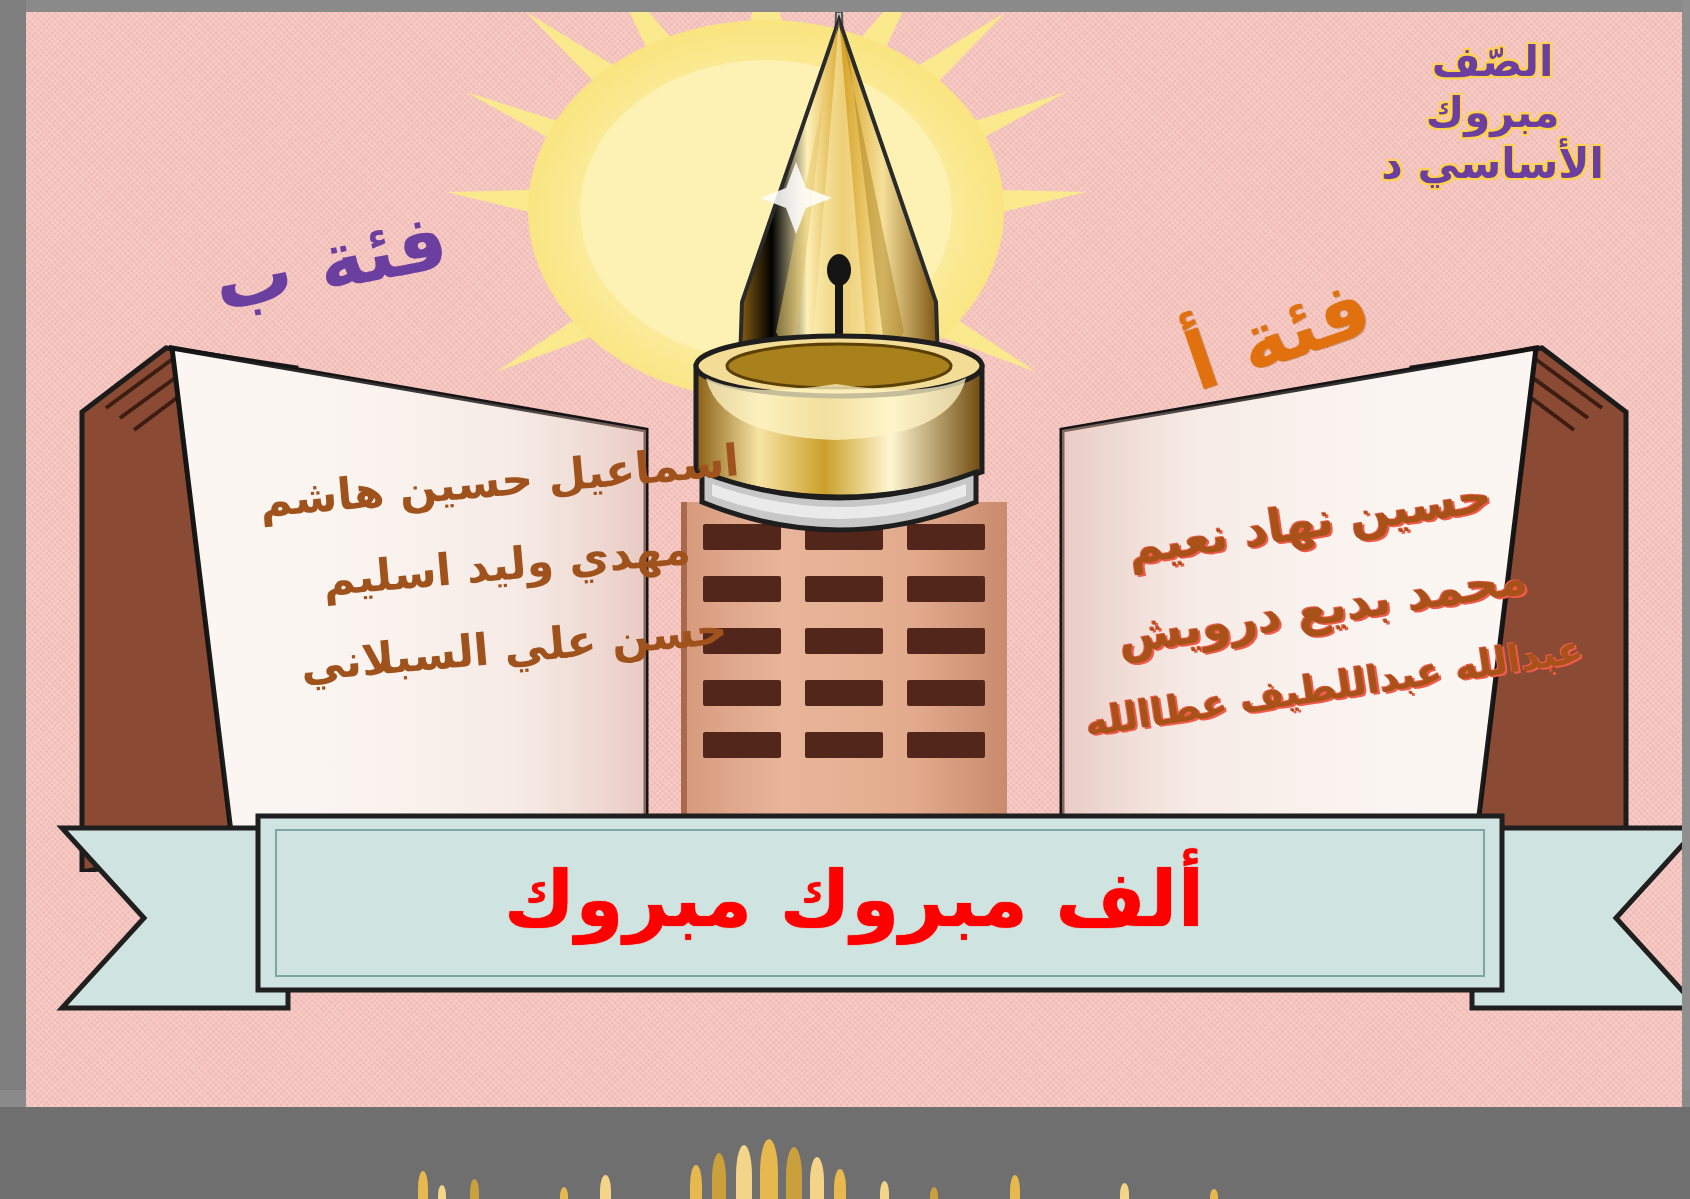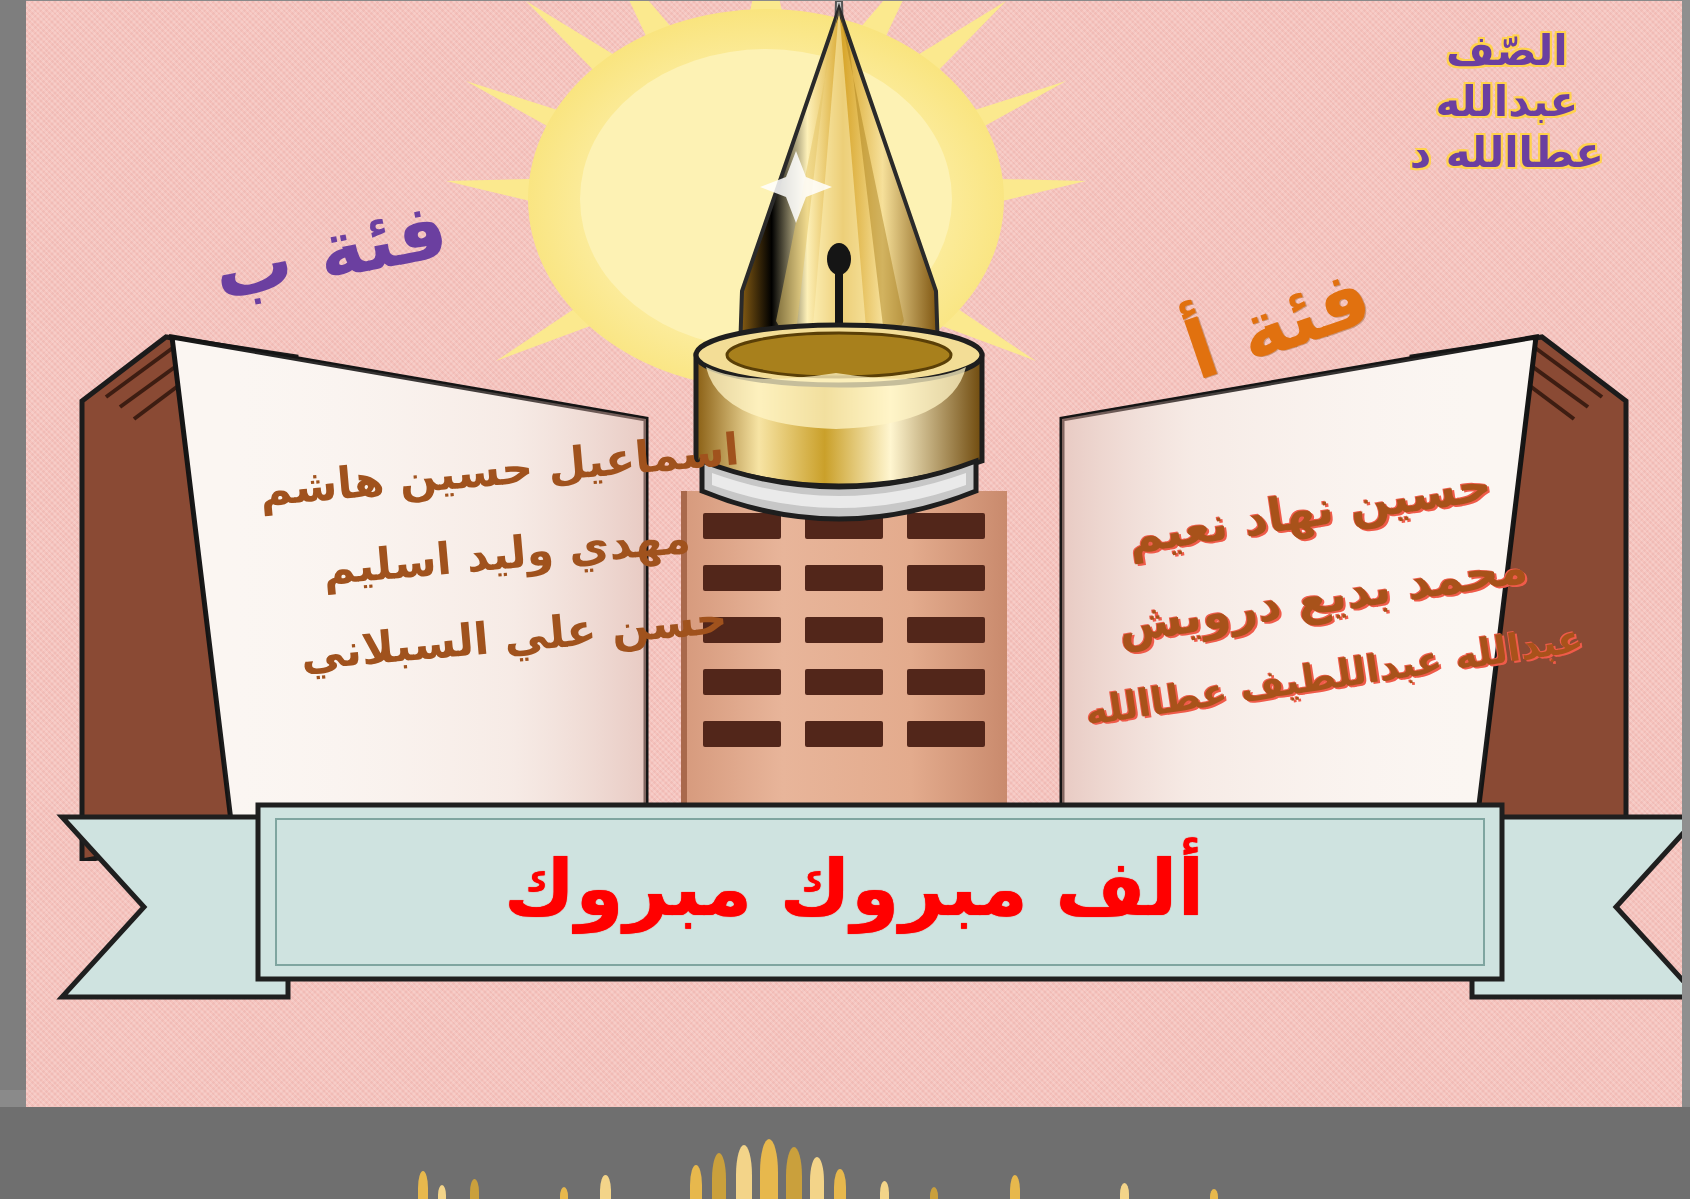--- a/index.html
+++ b/index.html
@@ -26,21 +26,21 @@
   #bottom-strip .spark{
     position:absolute;bottom:-6px;
     background:#e7b84d;
     border-radius:50% 50% 0 0;
   }
   #bottom-strip .spark.b{background:#f3d489;}
   #bottom-strip .spark.c{background:#caa03c;}
 
   
   #card{
-    position:absolute;left:26px;top:1px;width:1656px;height:1170px;
+    position:absolute;left:26px;top:12px;width:1656px;height:1170px;
     background:
       repeating-linear-gradient(45deg, rgba(255,255,255,.16) 0 2px, rgba(0,0,0,0) 2px 4px),
       repeating-linear-gradient(-45deg, rgba(190,120,120,.10) 0 2px, rgba(0,0,0,0) 2px 4px),
       #f6c3bd;
     overflow:hidden;
   }
 
   
   #burst{
     position:absolute;left:380px;top:-70px;width:720px;height:560px;
@@ -267,22 +267,22 @@
       <ellipse cx="203" cy="364" rx="143" ry="30" fill="#f3dd96" stroke="#1e1e1e" stroke-width="5"></ellipse>
       <ellipse cx="203" cy="364" rx="112" ry="22" fill="#a8801c" stroke="#5a3f07" stroke-width="3"></ellipse>
       <path d="M200 382 q90 14 130 -6 q-14 58 -130 62 q-116 -4 -130 -62 q40 20 130 6 z" fill="#fff4c6" opacity=".75"></path>
 
       <path d="M66 470 Q203 522 340 470 L340 500 Q203 556 66 500 Z" fill="#c7c7c7" stroke="#1e1e1e" stroke-width="5"></path>
       <path d="M76 482 Q203 528 330 482 L330 494 Q203 540 76 494 Z" fill="#f2f2f2" opacity=".8"></path>
     </svg>
 
     <div class="lbl" id="grade">
       <div>الصّف</div>
-      <div>عبدالله</div>
-      <div>عطاالله د</div>
+      <div>مبروك</div>
+      <div>الأساسي د</div>
     </div>
 
     <div class="lbl" id="cat-b">فئة ب</div>
 
     <div class="lbl" id="cat-a">فئة أ</div>
 
     <div class="names" id="names-right">
       <span class="nm n1">حسين نهاد نعيم</span>
       <span class="nm n2">محمد بديع درويش</span>
       <span class="nm n3">عبدالله عبداللطيف عطاالله</span>

